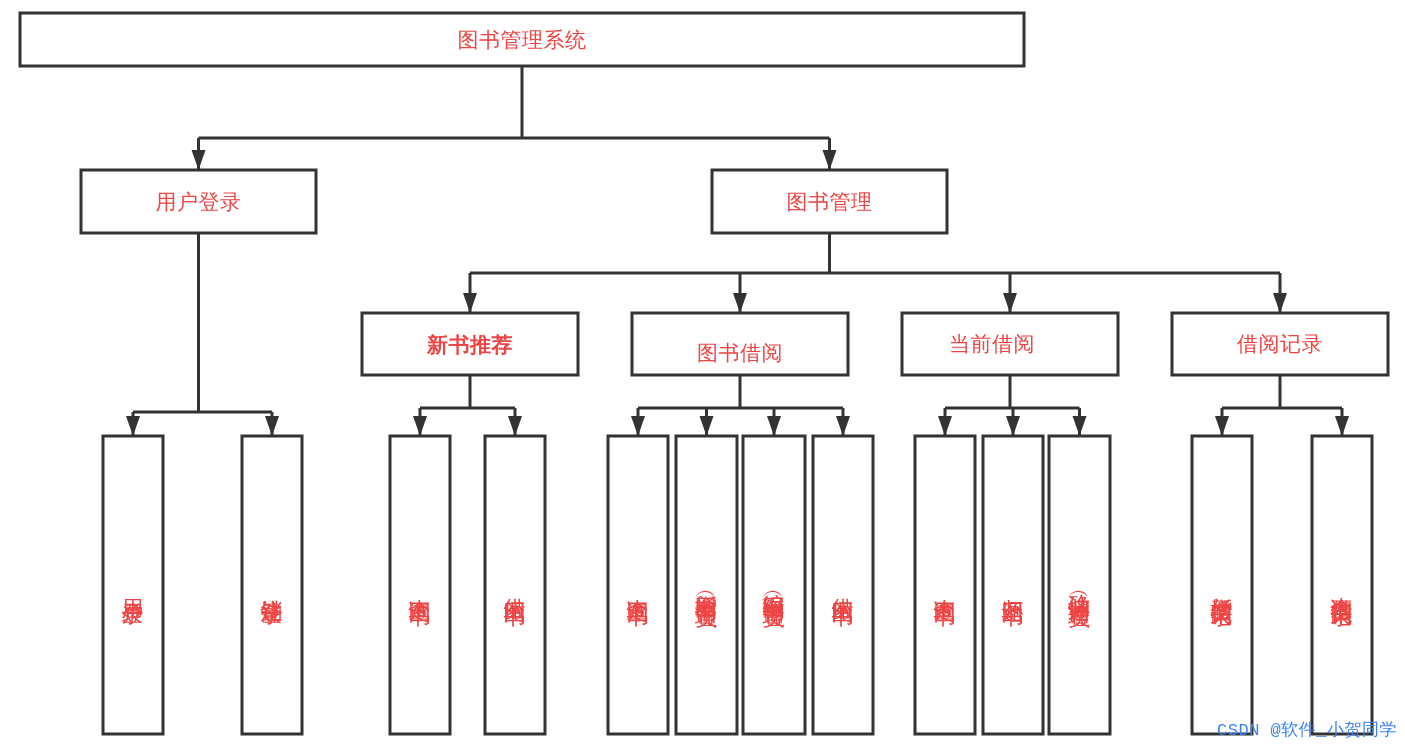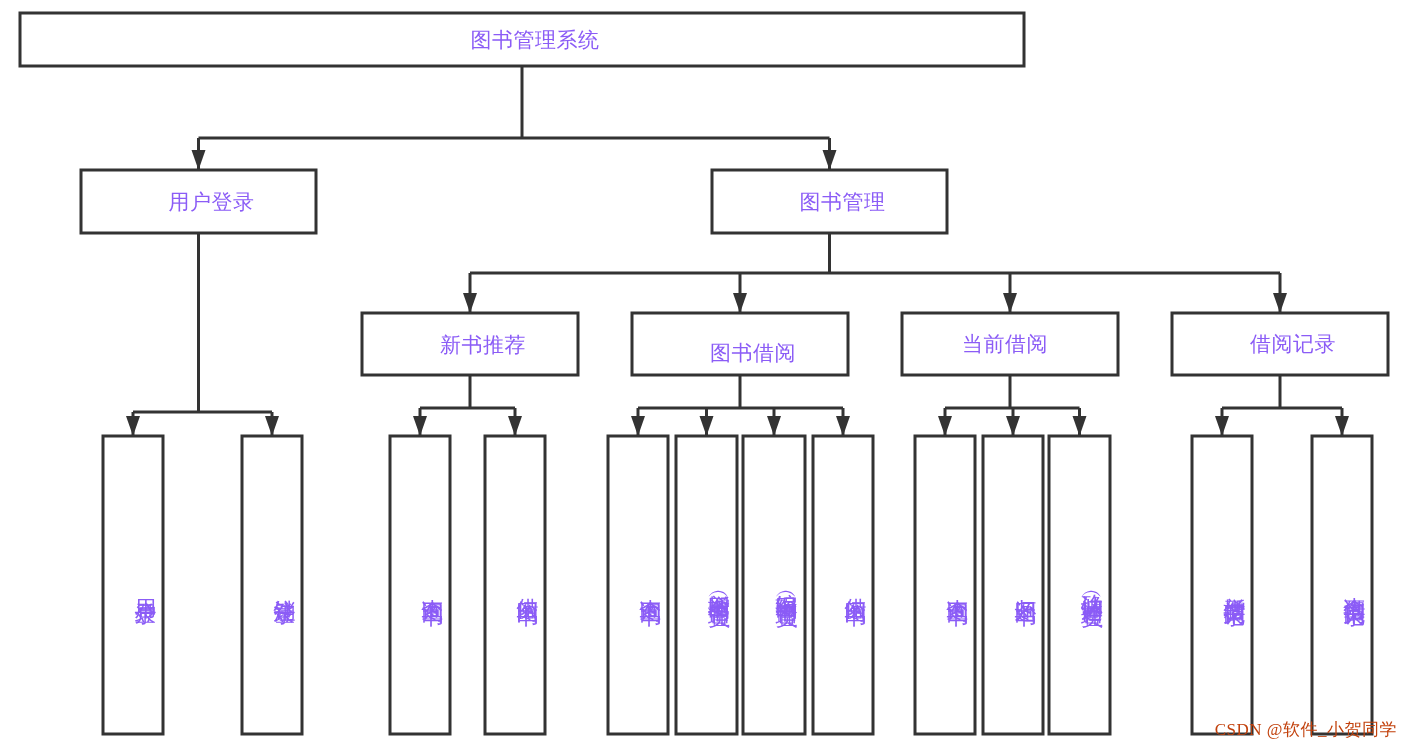--- a/index.html
+++ b/index.html
@@ -38,47 +38,46 @@
   }
   .arrow-head {
     fill: #333333;
     stroke: none;
   }
   .node-label {
     position: absolute;
     display: flex;
     align-items: center;
     justify-content: center;
-    color: #8b5cf6;
+    color: #ef4444;
     font-family: "Liberation Sans", "DejaVu Sans", sans-serif;
     pointer-events: none;
     box-sizing: border-box;
-    margin-left: 13px;
   }
   .node-label.horizontal {
     font-size: 21px;
     letter-spacing: 0.5px;
     line-height: 1.2;
     white-space: nowrap;
   }
   .node-label.vertical {
     writing-mode: vertical-rl;
     text-orientation: upright;
     font-size: 22px;
     letter-spacing: 2px;
     line-height: 1.05;
     text-align: center;
   }
   .watermark {
     position: absolute;
     right: 8px;
     bottom: 6px;
     font-size: 17px;
-    color: #c2410c;
-    font-family: Liberation Serif, serif;
+    color: #3b82f6;
+    font-family: Liberation Mono, monospace;
     white-space: nowrap;
     letter-spacing: 0.5px;
   }
 </style>
 </head>
 <body>
 
 <div id="diagram-root">
   <svg id="tree-svg" viewBox="0 0 1405 747" xmlns="http://www.w3.org/2000/svg">
     <g id="edges-layer">
@@ -157,21 +156,21 @@
         <rect x="1192" y="436" width="60" height="298" class="node-box"></rect>
         <rect x="1312" y="436" width="60" height="298" class="node-box"></rect>
       </g>
   </svg>
   <div id="labels-layer">
       <div class="node-label horizontal" style="left: 20px; top: 13px; width: 1004px; height: 53px;">图书管理系统</div>
       <div class="node-label horizontal" style="left: 81px; top: 170px; width: 235px; height: 63px;">用户登录</div>
       <div class="node-label horizontal" style="left: 712px; top: 170px; width: 235px; height: 63px; border-radius: 21px;">图书管理</div>
       <div class="node-label vertical" style="left: 103px; top: 436px; width: 60px; height: 298px;">用户登录</div>
       <div class="node-label vertical" style="left: 242px; top: 436px; width: 60px; height: 298px;">注销登录</div>
-      <div class="node-label horizontal" style="left: 362px; top: 313px; width: 216px; height: 64px;">新书推荐</div>
+      <div class="node-label horizontal" style="left: 362px; top: 313px; width: 216px; height: 64px; font-weight: bold;">新书推荐</div>
       <div class="node-label horizontal" style="left: 632px; top: 313px; width: 216px; height: 79px;">图书借阅</div>
       <div class="node-label horizontal" style="left: 902px; top: 313px; width: 180px; height: 62px;">当前借阅</div>
       <div class="node-label horizontal" style="left: 1172px; top: 313px; width: 216px; height: 62px;">借阅记录</div>
       <div class="node-label vertical" style="left: 390px; top: 436px; width: 60px; height: 298px;">查询图书</div>
       <div class="node-label vertical" style="left: 485px; top: 436px; width: 60px; height: 298px;">借阅图书</div>
       <div class="node-label vertical" style="left: 608px; top: 436px; width: 60px; height: 298px;">查询图书</div>
       <div class="node-label vertical" style="left: 676px; top: 436px; width: 61px; height: 298px;">新增图书（管理员）</div>
       <div class="node-label vertical" style="left: 743px; top: 436px; width: 62px; height: 298px;">编辑图书（管理员）</div>
       <div class="node-label vertical" style="left: 813px; top: 436px; width: 60px; height: 298px;">借阅图书</div>
       <div class="node-label vertical" style="left: 915px; top: 436px; width: 60px; height: 298px;">查询图书</div>

